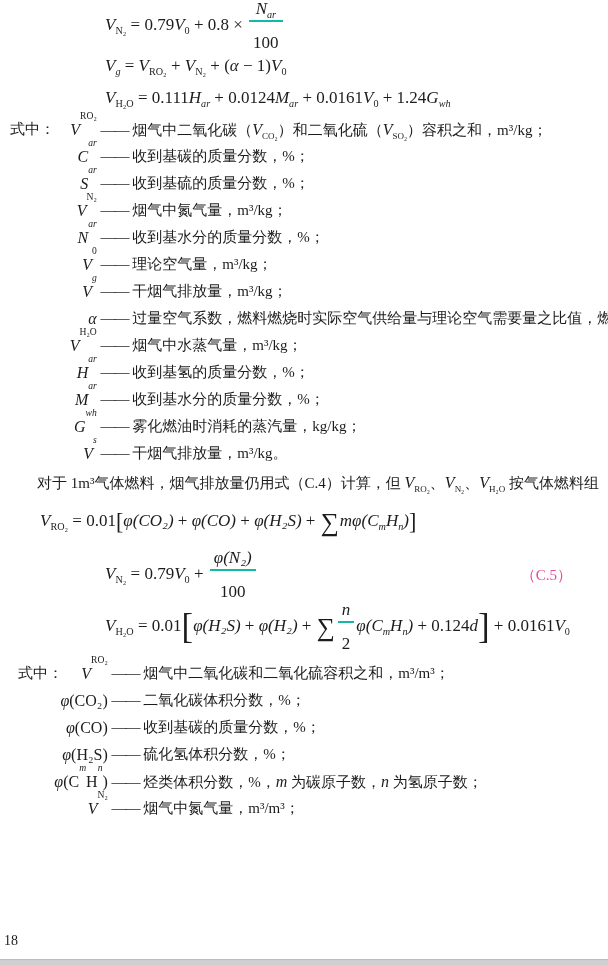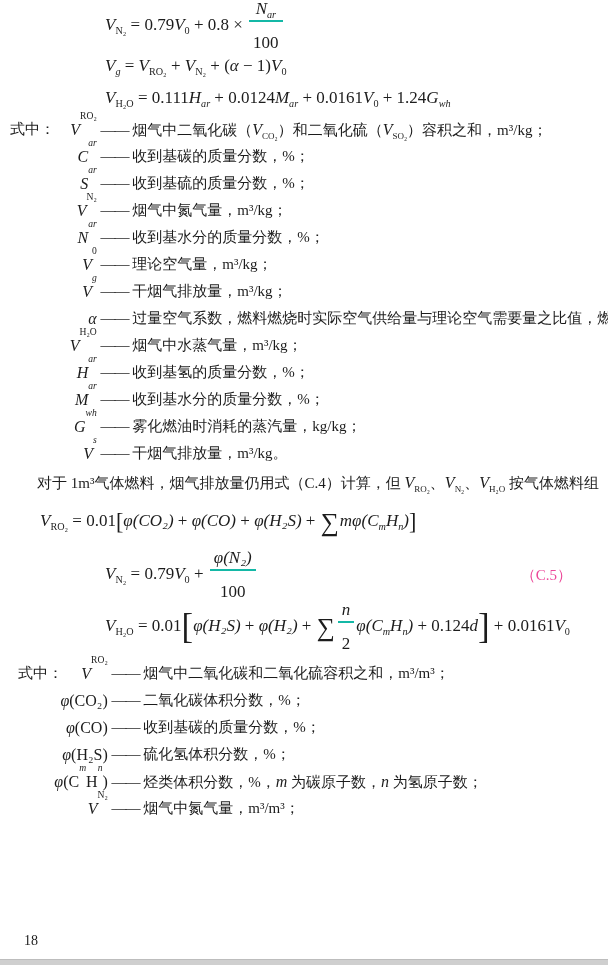--- a/index.html
+++ b/index.html
@@ -55,21 +55,21 @@
   #defs2{margin-top:6px;padding-left:18px;}
   #defs2 .shizhong{width:50px;}
   #defs2 .sym{width:36px;}
 
   
   .para{margin-top:3px;padding:0 4px;font-size:15px;line-height:26px;}
   .para .pline{white-space:nowrap;}
   .para .pline:first-child{text-indent:33px;}
   .para .it{font-style:italic;font-size:16px;}
 
-  .page-number{position:absolute;left:24px;top:933px;font-size:14px;}
+  .page-number{position:absolute;left:4px;top:933px;font-size:14px;}
   .scan-edge{position:absolute;left:0;bottom:0;width:608px;height:5px;background:#cfcfcf;border-top:1px solid #bdbdbd;}
 </style>
 </head>
 <body>
 
 <div class="page">
 
   <div id="c4">
   <div class="f-row">
     <span class="f"><span class="it">V</span><sub class="fsub">N₂</sub><span class="rm"> = 0.79</span><span class="it">V</span><sub class="fsub">0</sub><span class="rm"> + 0.8 × </span><span class="frac"><span class="num"><span class="it">N</span><sub class="fsub it">ar</sub></span><span class="den"><span class="rm">100</span></span></span></span>

